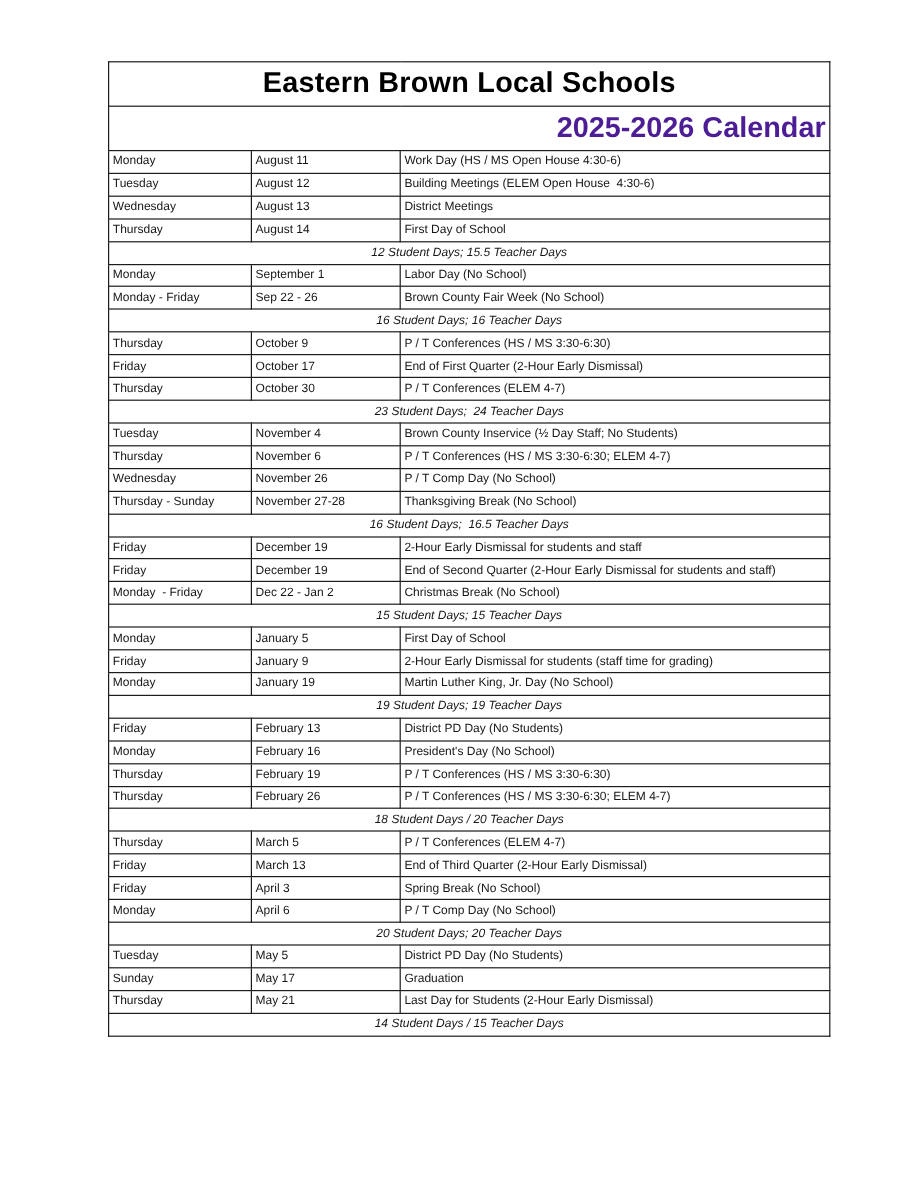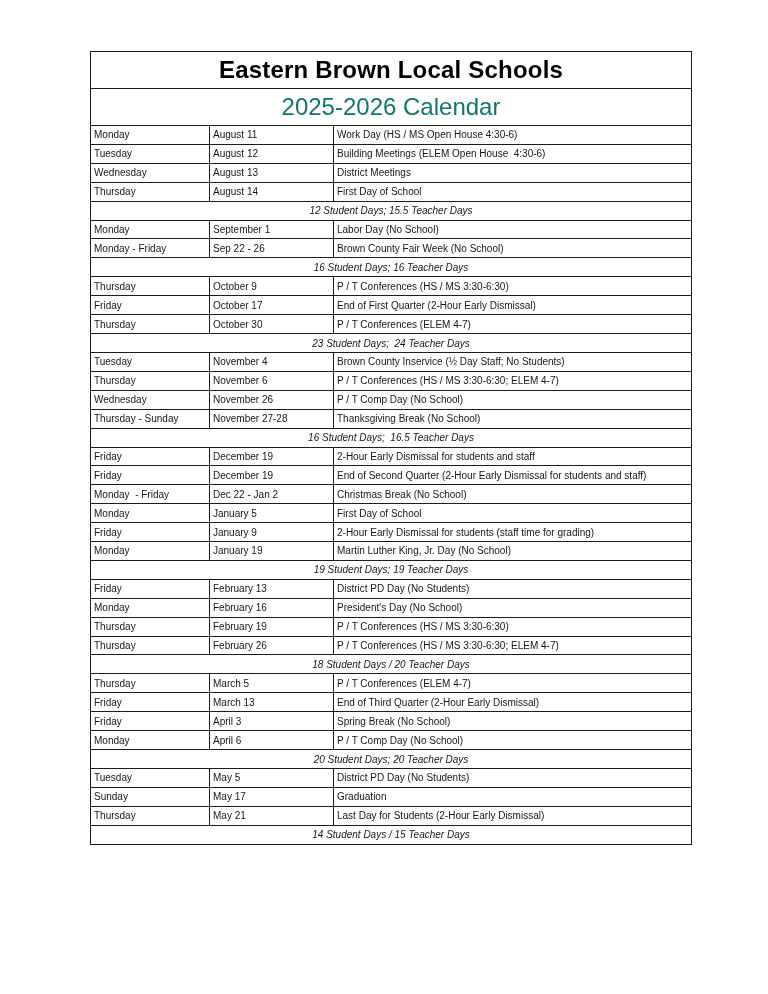--- a/index.html
+++ b/index.html
@@ -45,24 +45,24 @@
     font-size: 24px;
     font-weight: bold;
     text-align: center;
     letter-spacing: 0.2px;
     white-space: normal;
     color: #000000;
   }
   tr.subtitle-row td {
     height: 36px;
     font-size: 24px;
-    font-weight: normal;
-    text-align: center;
+    font-weight: bold;
+    text-align: right;
     white-space: normal;
-    color: #0f766e;
+    color: #4c1d95;
   }
   tr.event-row {
     height: 18.9px;
   }
   tr.summary-row {
     height: 19px;
   }
   tr.summary-row td {
     font-style: italic;
     text-align: center;
@@ -174,20 +174,23 @@
         <tr class="event-row">
           <td>Friday</td>
           <td>December 19</td>
           <td>End of Second Quarter (2-Hour Early Dismissal for students and staff)</td>
         </tr>
         <tr class="event-row">
           <td>Monday  - Friday</td>
           <td>Dec 22 - Jan 2</td>
           <td>Christmas Break (No School)</td>
         </tr>
+        <tr class="summary-row">
+          <td colspan="3">15 Student Days; 15 Teacher Days</td>
+        </tr>
         <tr class="event-row">
           <td>Monday</td>
           <td>January 5</td>
           <td>First Day of School</td>
         </tr>
         <tr class="event-row">
           <td>Friday</td>
           <td>January 9</td>
           <td>2-Hour Early Dismissal for students (staff time for grading)</td>
         </tr>

